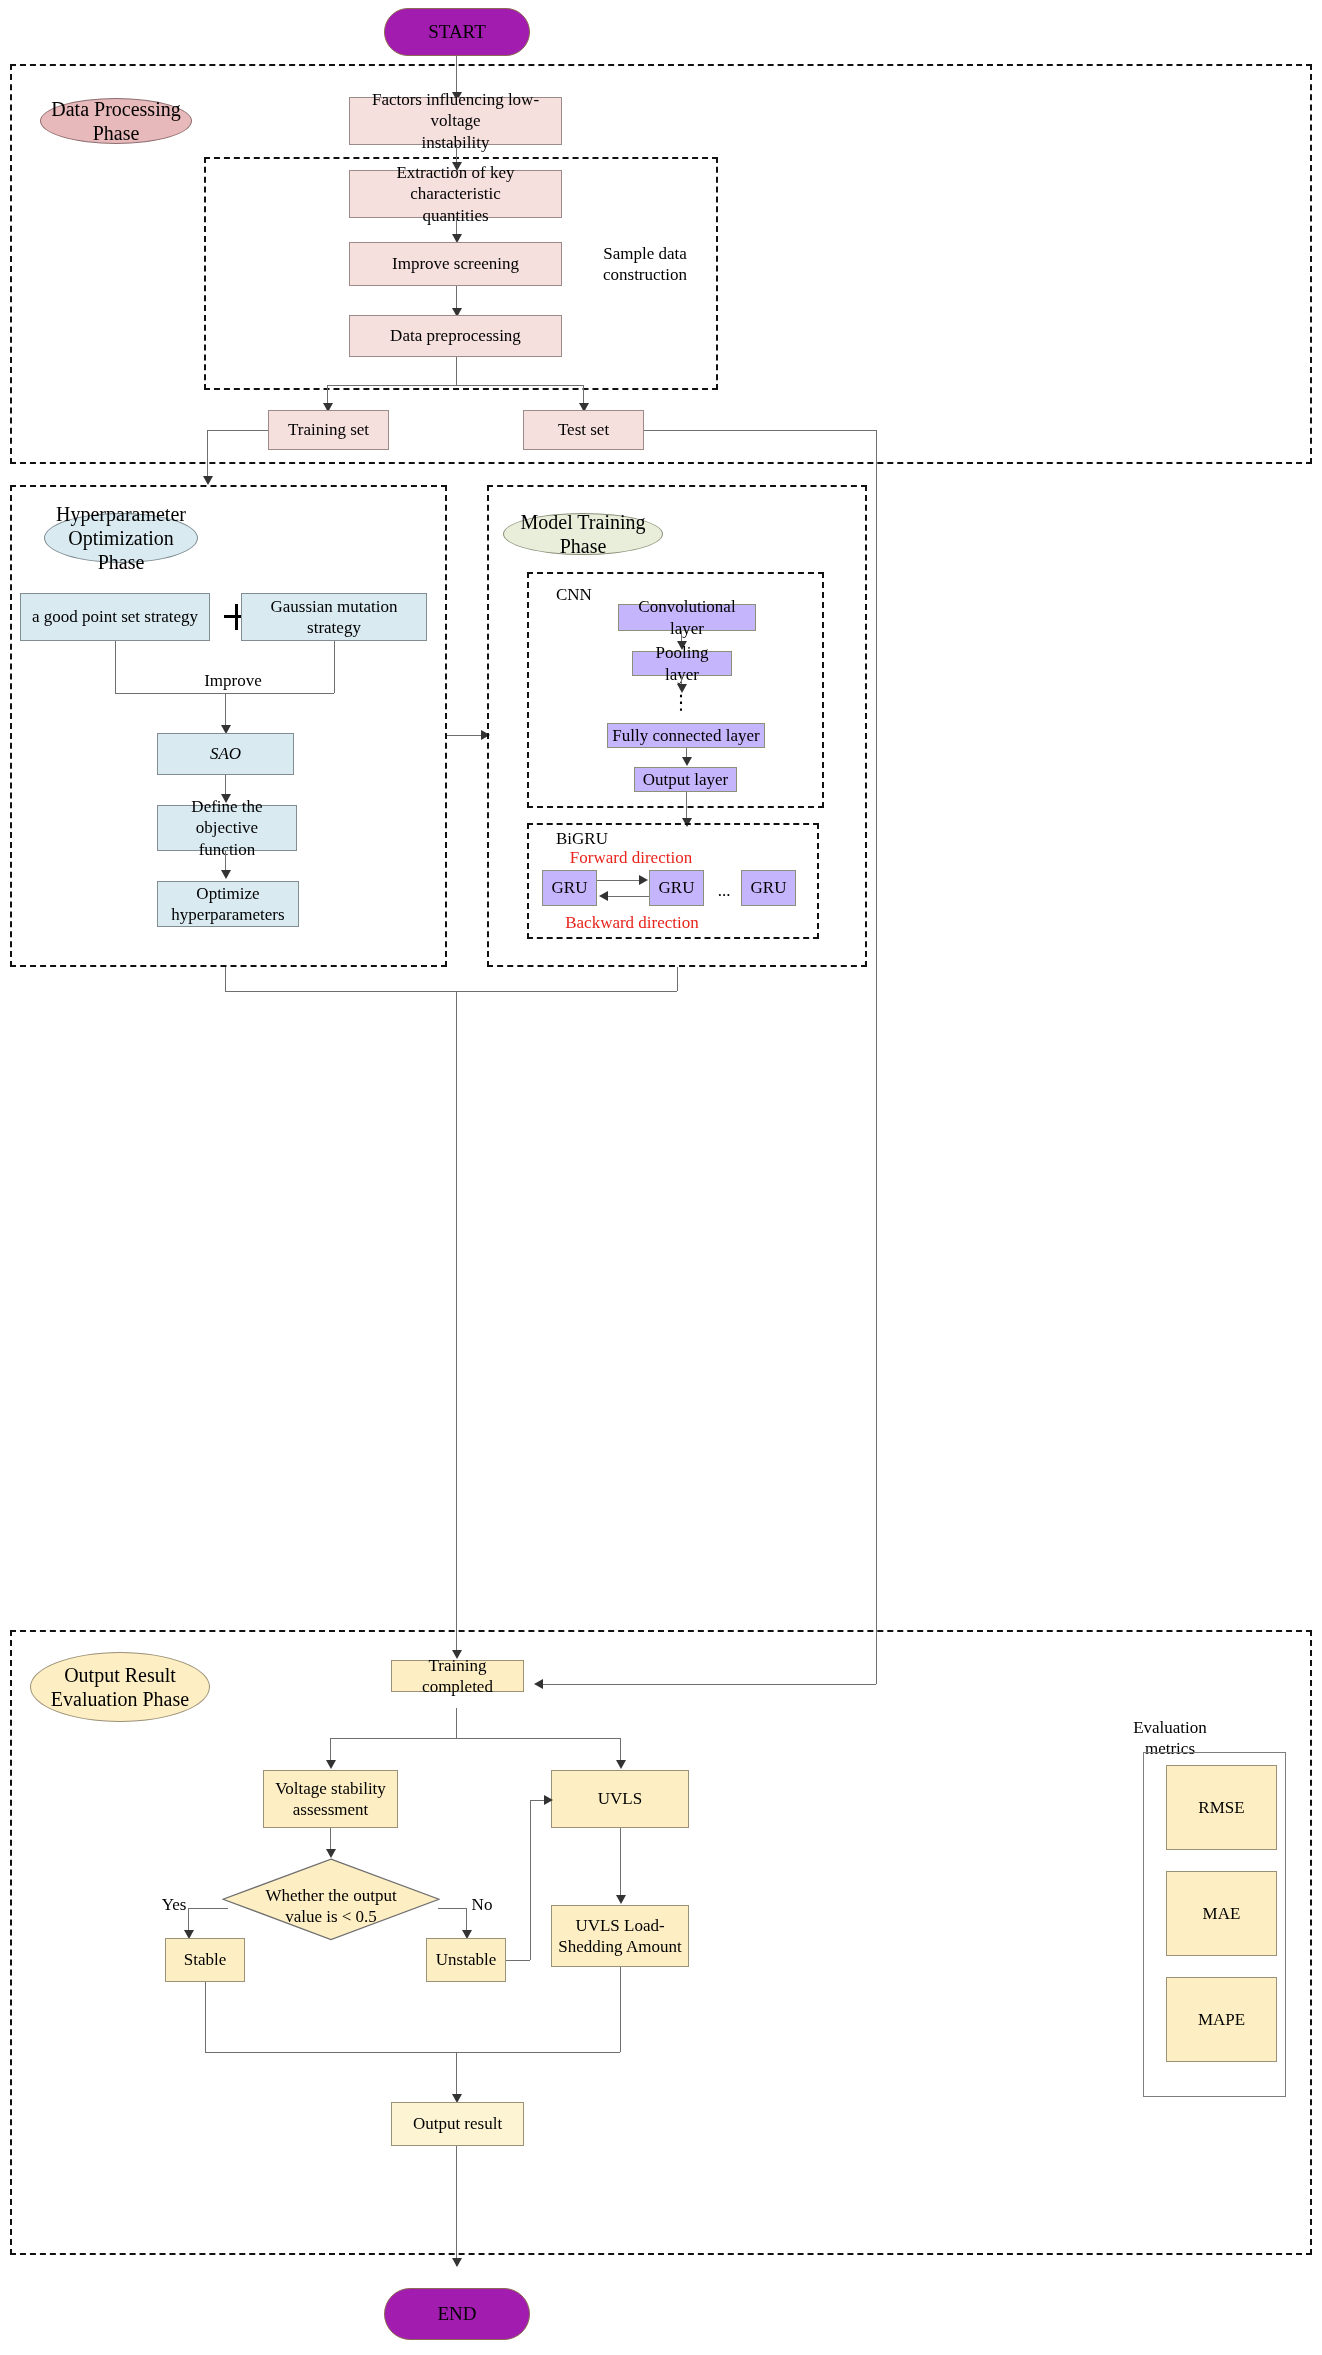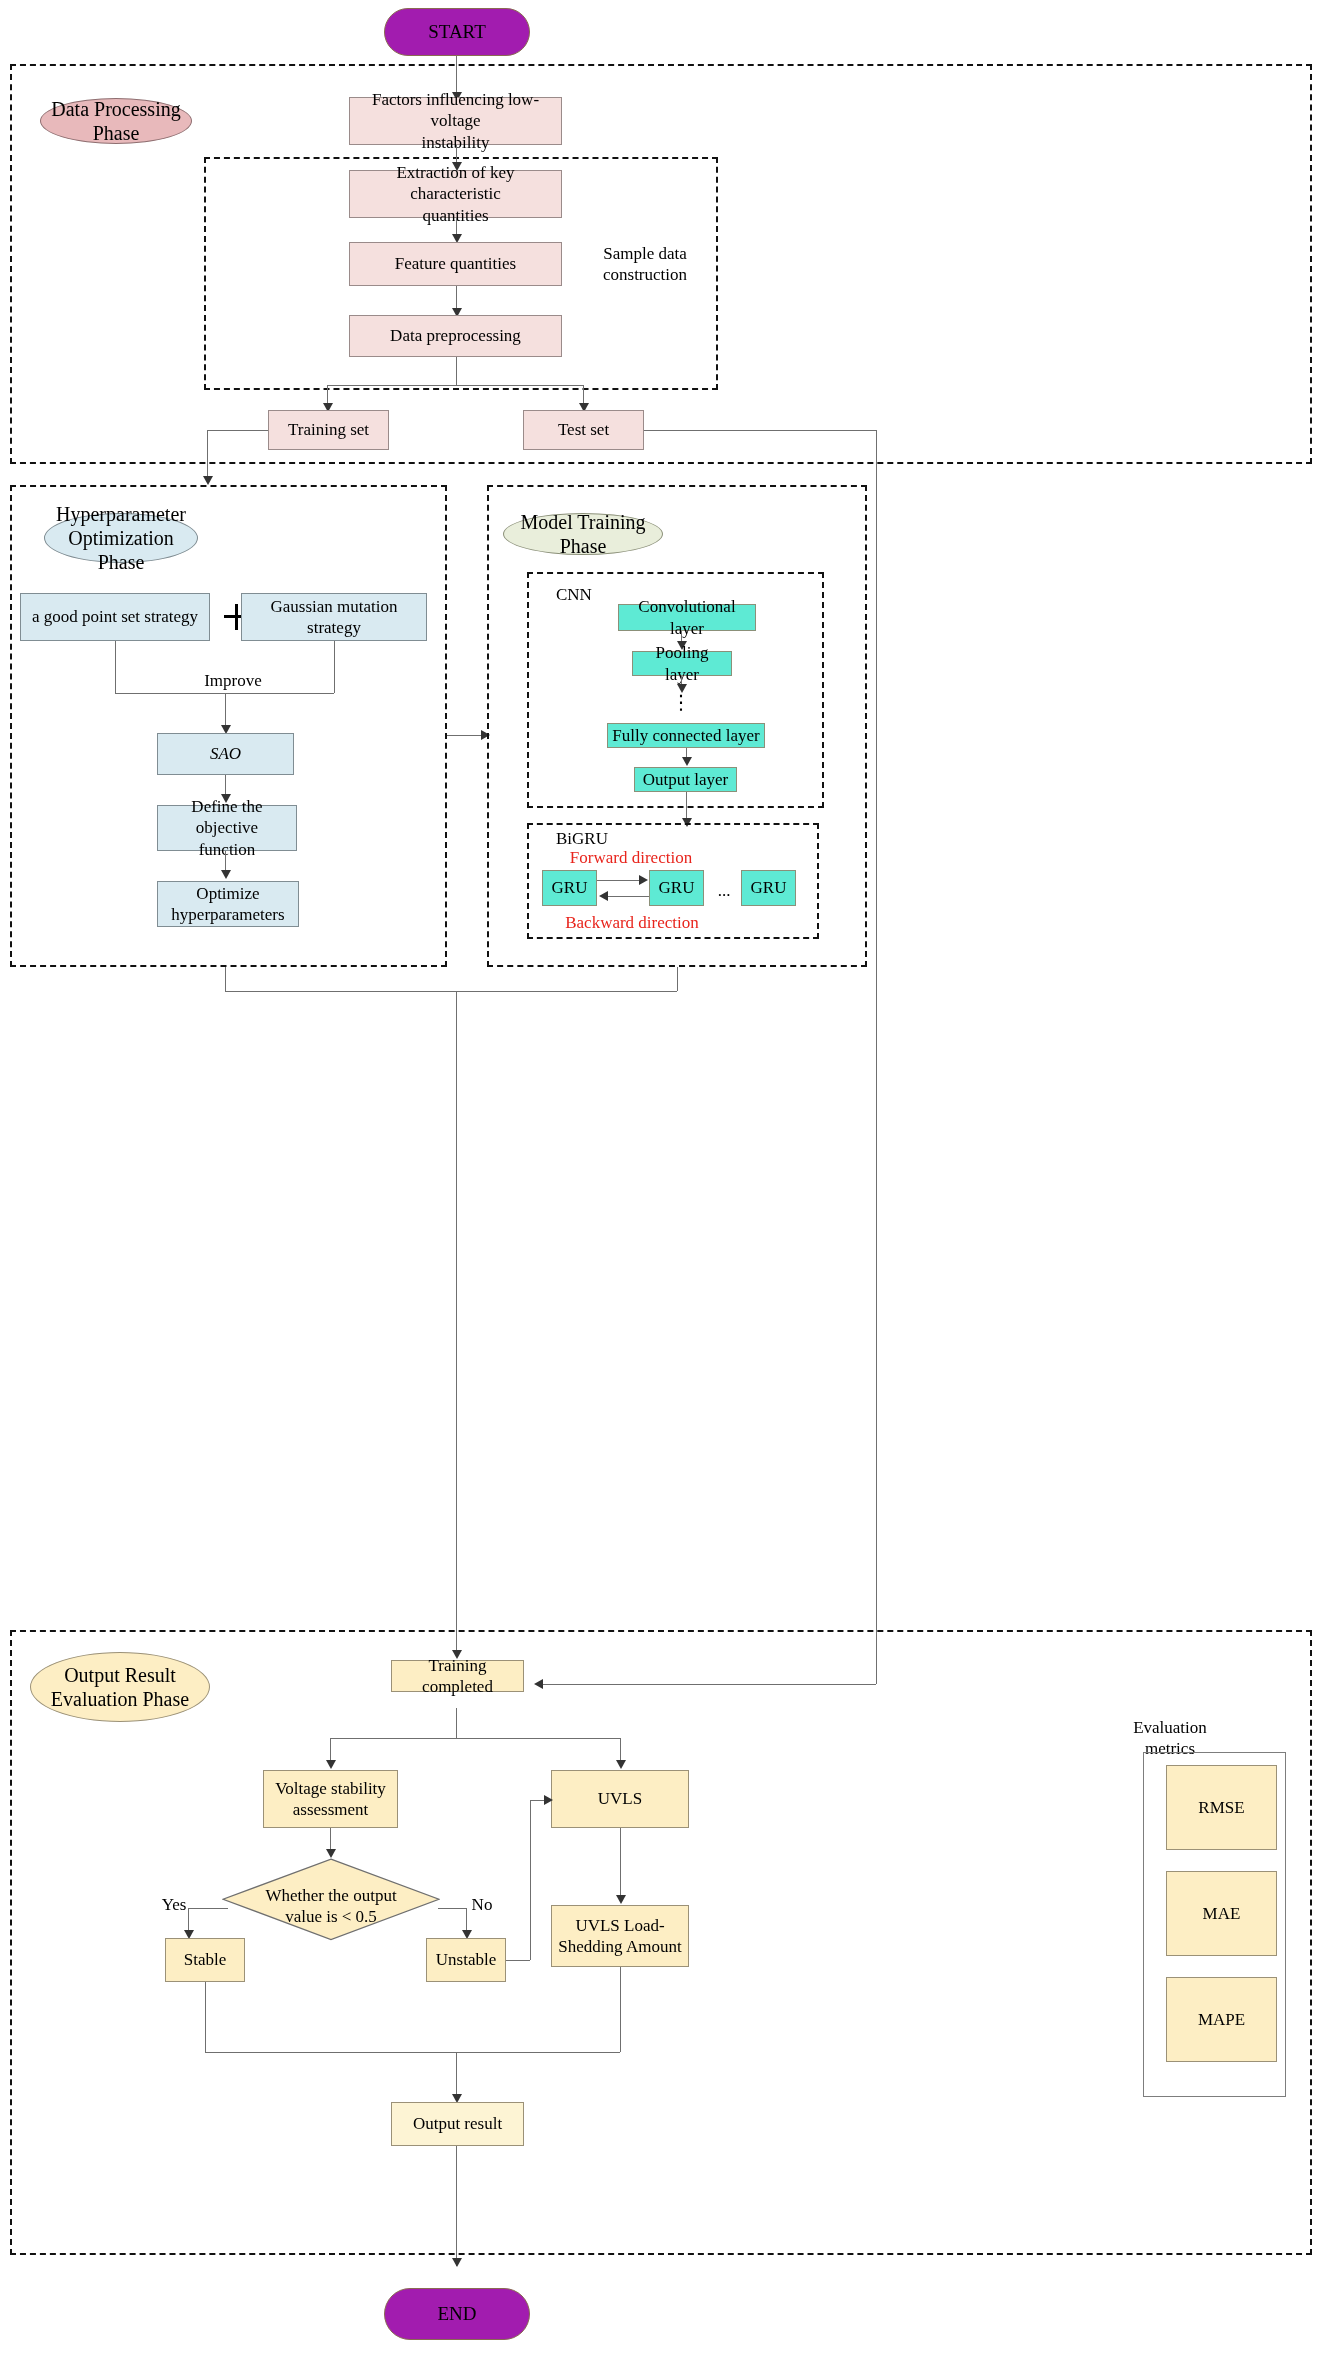--- a/index.html
+++ b/index.html
@@ -27,21 +27,21 @@
     justify-content: center;
     text-align: center;
     border: 1px solid #7d7d7d;
     font-size: 17px;
     line-height: 1.25;
     padding: 2px 4px;
     white-space: pre-line;
   }
   .node.pink   { background: #f5e0de; border-color: #9a8b8a; }
   .node.blue   { background: #d9eaf1; border-color: #808d93; }
-  .node.green  { background: #5eead4; border-color: #8b9079; }
+  .node.green  { background: #c4b5fd; border-color: #8b9079; }
   .node.yellow { background: #fdeec4; border-color: #9b9177; }
   .node.cream  { background: #fdf4d4; border-color: #9b9177; }
 
   .terminator {
     background: #a21caf;
     border: 1px solid #8a6a52;
     border-radius: 40px;
     display: flex; align-items: center; justify-content: center;
     font-size: 19px;
   }
@@ -153,21 +153,21 @@
   <div class="node pink abs" style="left:349px; top:97px; width:213px; height:48px;">Factors influencing low-voltage
 instability</div>
   <div class="ln lnv abs" style="left:456px; top:145px; height:22px;"></div>
   <div class="arrow down abs" style="left:452px; top:162px;"></div>
 
   <div class="node pink abs" style="left:349px; top:170px; width:213px; height:48px;">Extraction of key characteristic
 quantities</div>
   <div class="ln lnv abs" style="left:456px; top:218px; height:22px;"></div>
   <div class="arrow down abs" style="left:452px; top:234px;"></div>
 
-  <div class="node pink abs" style="left:349px; top:242px; width:213px; height:44px;">Feature quantities</div>
+  <div class="node pink abs" style="left:349px; top:242px; width:213px; height:44px;">Improve screening</div>
   <div class="ln lnv abs" style="left:456px; top:286px; height:28px;"></div>
   <div class="arrow down abs" style="left:452px; top:308px;"></div>
 
   <div class="node pink abs" style="left:349px; top:315px; width:213px; height:42px;">Data preprocessing</div>
 
   <div class="ln lnv abs" style="left:456px; top:357px; height:28px;"></div>
   <div class="ln lnh abs" style="left:327px; top:385px; width:256px;"></div>
   <div class="ln lnv abs" style="left:327px; top:385px; height:23px;"></div>
   <div class="arrow down abs" style="left:323px; top:403px;"></div>
   <div class="ln lnv abs" style="left:583px; top:385px; height:23px;"></div>

